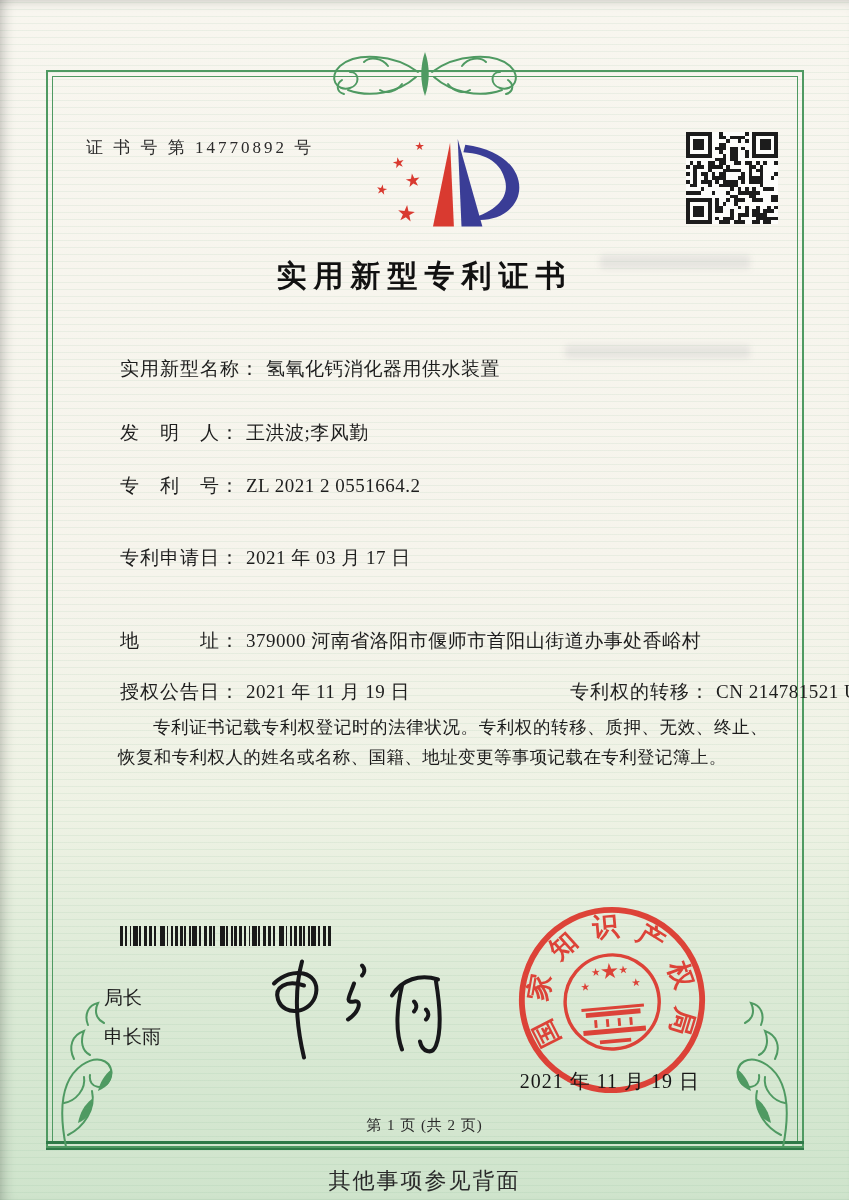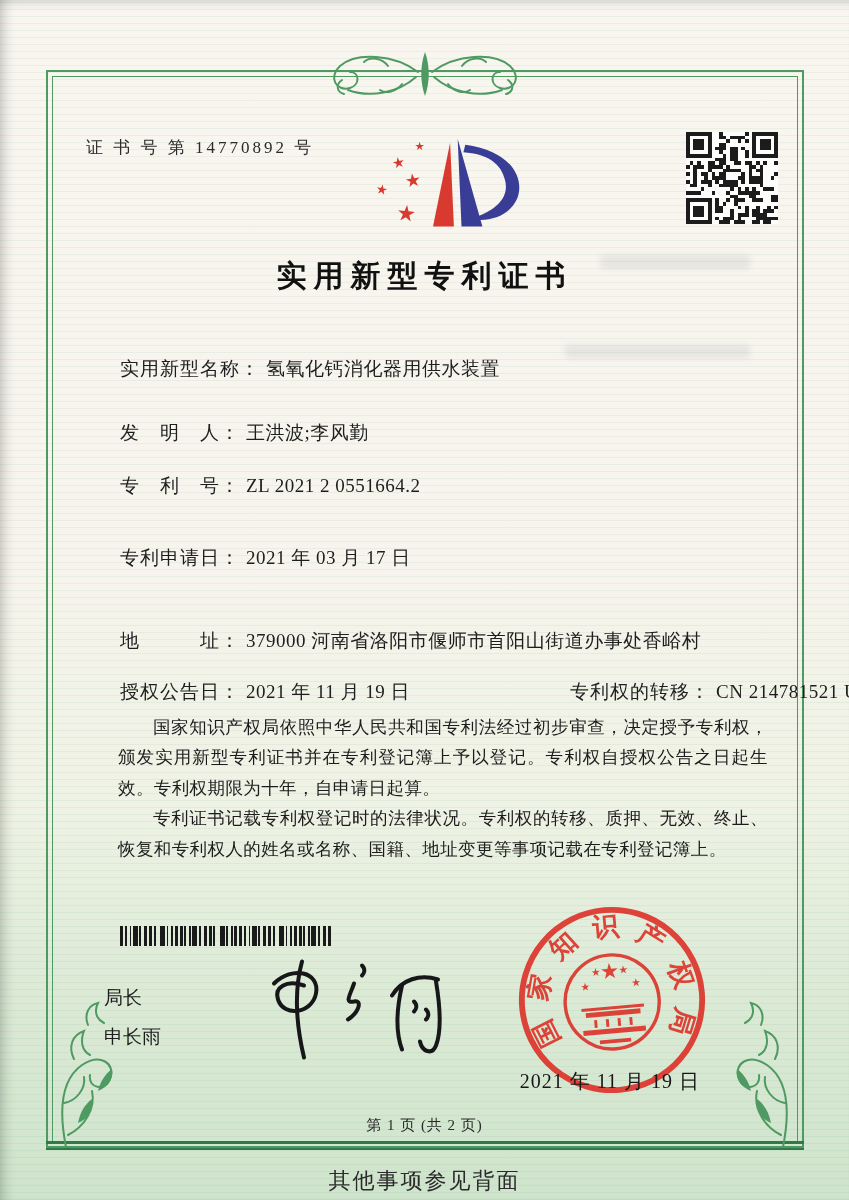--- a/index.html
+++ b/index.html
@@ -438,21 +438,20 @@
     <span class="lbl">地　　　址：</span><span class="val">379000 河南省洛阳市偃师市首阳山街道办事处香峪村</span>
   </div>
   <div class="field-row" style="top:679px">
     <span class="lbl">授权公告日：</span><span class="val">2021 年 11 月 19 日</span>
     <span class="grant-no">
       <span class="lbl">专利权的转移：</span><span class="val">CN 214781521 U</span>
     </span>
   </div>
 
   <div class="body-text">
-    <p>国家知识产权局依照中华人民共和国专利法经过初步审查，决定授予专利权，颁发实用新型专利证书并在专利登记簿上予以登记。专利权自授权公告之日起生效。专利权期限为十年，自申请日起算。</p>
     <p>专利证书记载专利权登记时的法律状况。专利权的转移、质押、无效、终止、恢复和专利权人的姓名或名称、国籍、地址变更等事项记载在专利登记簿上。</p>
   </div>
 
   <div class="barcode" id="barcode">
       <div style="position: absolute; top: 0px; height: 100%; background: rgb(26, 26, 26); left: 0px; width: 3.4px;"></div>
       <div style="position: absolute; top: 0px; height: 100%; background: rgb(26, 26, 26); left: 4.9px; width: 1.7px;"></div>
       <div style="position: absolute; top: 0px; height: 100%; background: rgb(26, 26, 26); left: 9.6px; width: 1.7px;"></div>
       <div style="position: absolute; top: 0px; height: 100%; background: rgb(26, 26, 26); left: 12.8px; width: 5.1px;"></div>
       <div style="position: absolute; top: 0px; height: 100%; background: rgb(26, 26, 26); left: 19.4px; width: 1.7px;"></div>
       <div style="position: absolute; top: 0px; height: 100%; background: rgb(26, 26, 26); left: 24.1px; width: 3.4px;"></div>

